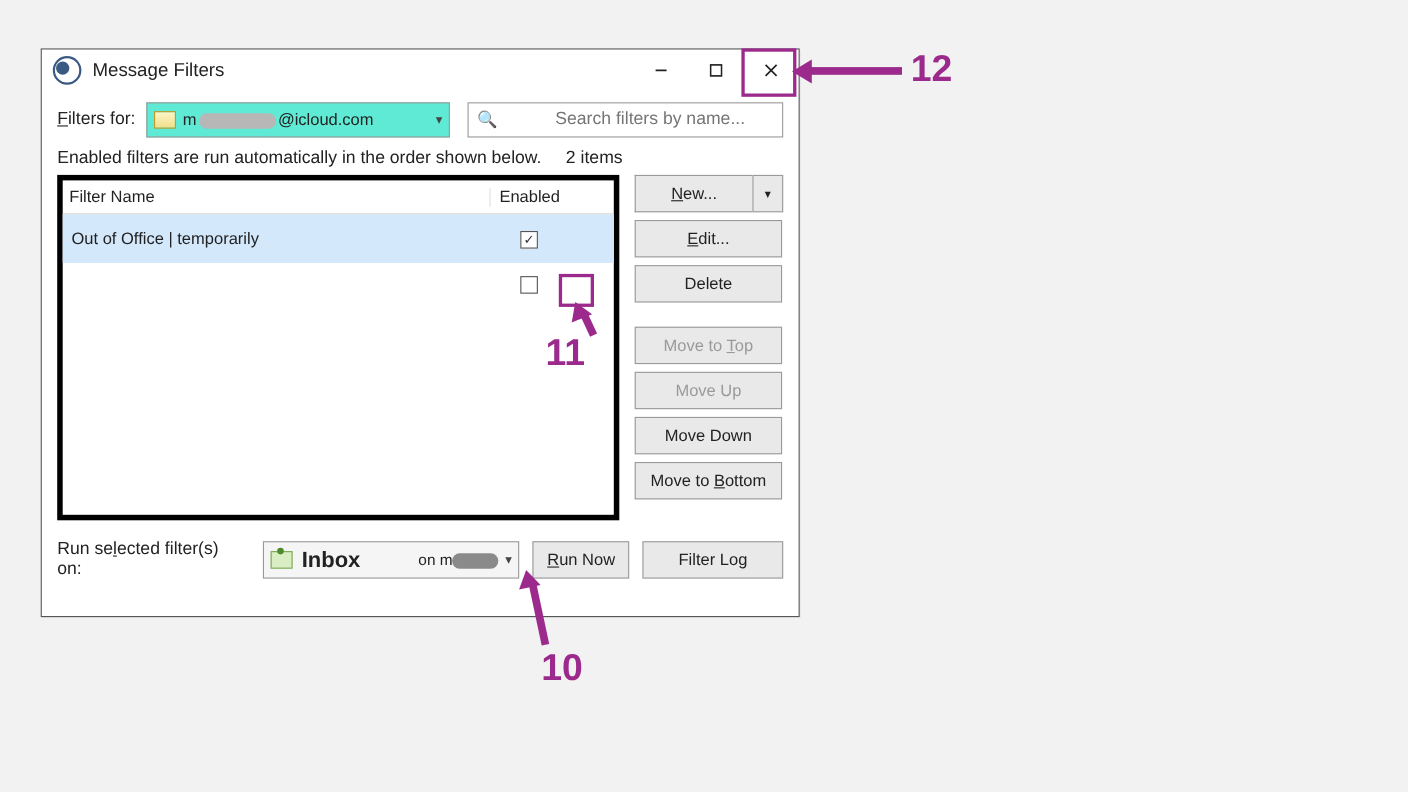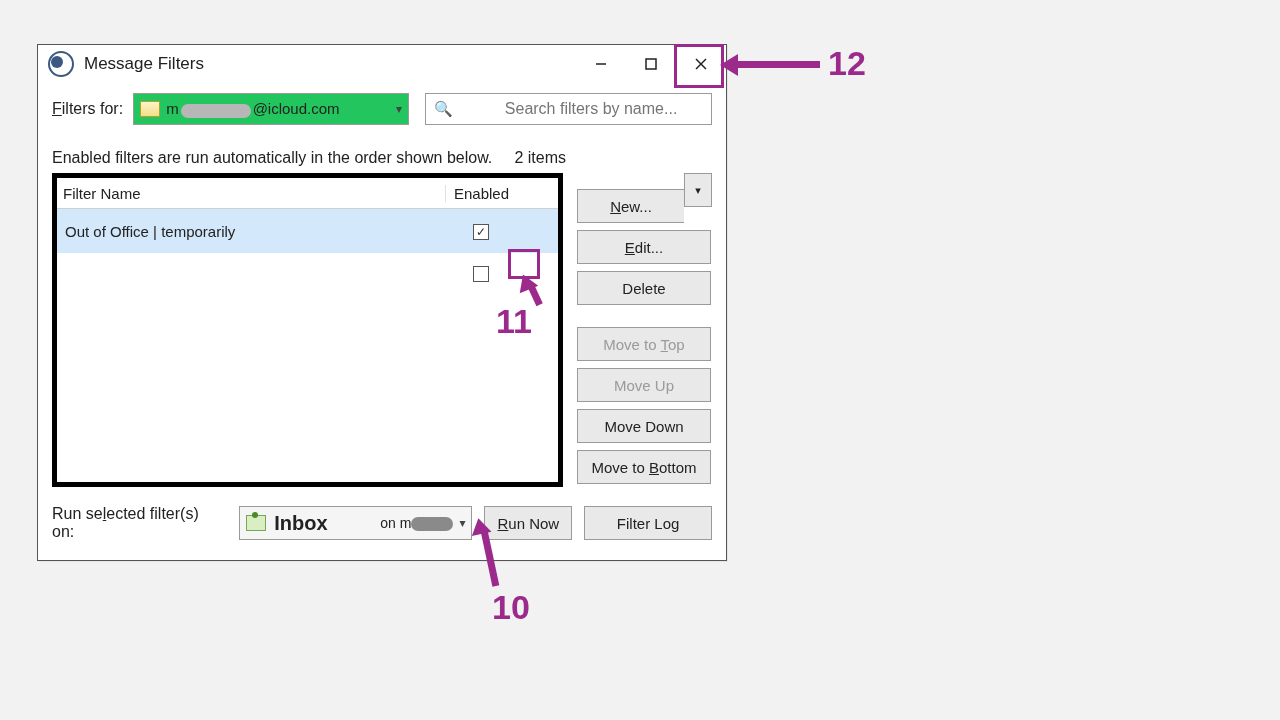--- a/index.html
+++ b/index.html
@@ -8,45 +8,45 @@
   .app-icon{width:22px;height:22px;border:2px solid #3a5a83;border-radius:50%;position:relative;margin-right:10px;}
   .app-icon:before{content:"";position:absolute;width:12px;height:12px;border-radius:50%;background:#3a5a83;left:1px;top:3px;}
   .app-title{font-size:17px;}
   .winbtns{margin-left:auto;display:flex;}
   .winbtn{width:50px;height:38px;display:flex;align-items:center;justify-content:center;font-size:15px;cursor:pointer;}
   .close-hl{border:3px solid #9b2a8c;position:absolute;left:674px;top:44px;width:44px;height:38px;pointer-events:none;}
   .body{padding:10px 14px 14px 14px;}
   .row{display:flex;align-items:center;margin-bottom:10px;}
   .lbl{font-size:16px;margin-right:10px;}
   .u{text-decoration:underline;}
-  .account-select{display:flex;align-items:center;border:1px solid #9a9a9a;background:#22c55e;height:30px;width:262px;padding:0 6px;}
+  .account-select{display:flex;align-items:center;border:1px solid #9a9a9a;background:#5eead4;height:30px;width:262px;padding:0 6px;}
   .acct-icon{width:18px;height:14px;border:1px solid #b89e2c;background:linear-gradient(#fdf4c6,#f0e08a);margin-right:6px;position:relative;}
   .acct-text{font-size:15px;}
   .redact{display:inline-block;width:70px;height:14px;background:#b7b7b7;border-radius:7px;vertical-align:middle;margin:0 2px;}
   .chev{margin-left:auto;font-size:12px;color:#444;}
   .search{display:flex;align-items:center;border:1px solid #9a9a9a;height:30px;flex:1;margin-left:16px;padding:0 8px;background:#fff;}
   .search input{border:0;outline:0;font-size:16px;width:100%;color:#3b82f6;margin-left:44px;}
   .search .mag{color:#888;margin-right:6px;}
-  .inforow{display:flex;justify-content:space-between;font-size:16px;margin:24px 0 6px 0;width:514px;}
+  .inforow{display:flex;justify-content:space-between;font-size:16px;margin:10px 0 6px 0;width:514px;}
   .main{display:flex;}
   .listbox{border:5px solid #000000;width:514px;height:304px;background:#fff;}
   .lhdr{display:flex;border-bottom:1px solid #cfcfcf;height:30px;align-items:center;}
   .lhdr .c1{width:382px;padding-left:6px;border-right:1px solid #e0e0e0;}
   .lhdr .c2{padding-left:8px;}
   .lrow{display:flex;align-items:center;height:44px;position:relative;}
   .lrow.sel{background:#d3e8fb;}
   .lrow .c1{width:382px;padding-left:8px;font-size:15px;}
   .cbx{width:14px;height:14px;border:1px solid #555;display:inline-flex;align-items:center;justify-content:center;font-size:12px;background:#fff;}
   .cbx.ch:after{content:"✓";font-size:12px;line-height:12px;color:#333;}
   .cb-hl{border:3px solid #9b2a8c;position:absolute;width:26px;height:24px;pointer-events:none;}
   .sidebtns{display:flex;flex-direction:column;margin-left:14px;gap:7px;}
   .btn{height:32px;border:1px solid #9a9a9a;background:#e9e9e9;display:flex;align-items:center;justify-content:center;font-size:15px;cursor:pointer;width:132px;}
   .btn.dis{color:#9a9a9a;}
   .newgrp{display:flex;}
-  .newgrp .btn.main{width:106px;border-right:none;margin-top:16px;}
+  .newgrp .btn.main{width:106px;border-right:none;}
   .newgrp .btn.dd{width:26px;}
   .gap{height:8px;}
   .bottom{display:flex;align-items:center;margin-top:18px;gap:12px;justify-content:space-between;}
   .folder-select{display:flex;align-items:center;border:1px solid #9a9a9a;background:#f5f5f5;height:32px;width:230px;padding:0 6px;}
   .fld-icon{width:18px;height:14px;border:1px solid #7aa653;background:#d9efc3;margin-right:8px;position:relative;}
   .fld-icon:before{content:"";position:absolute;width:6px;height:6px;background:#4c8b2c;border-radius:50%;left:5px;top:-4px;}
   .redact2{display:inline-block;width:42px;height:14px;background:#8a8a8a;border-radius:7px;vertical-align:middle;}
   .arrow-line{position:absolute;background:#9b2a8c;}
   .arrow-head{position:absolute;width:0;height:0;}
   .ann{position:absolute;color:#9b2a8c;font-weight:700;font-size:34px;font-family:Arial,sans-serif;}

